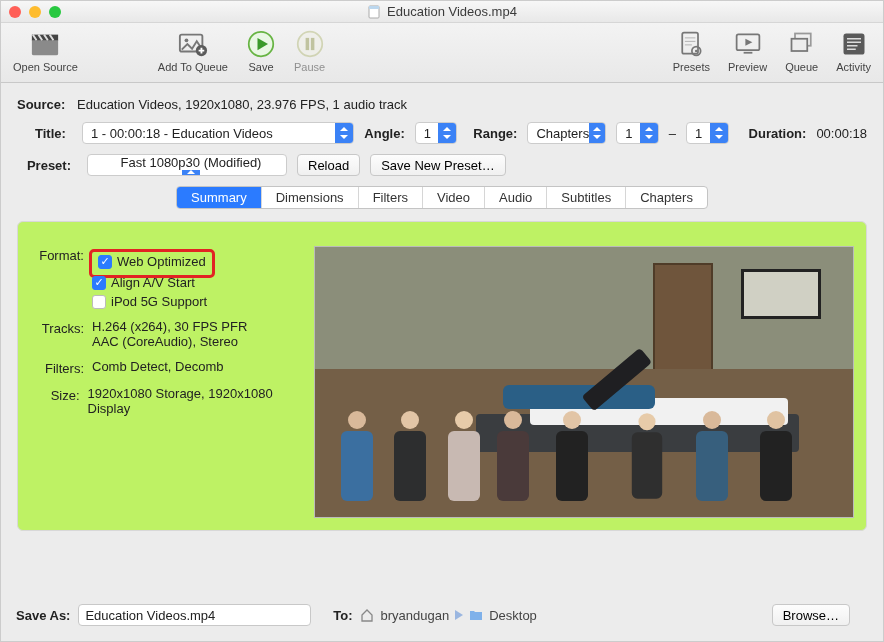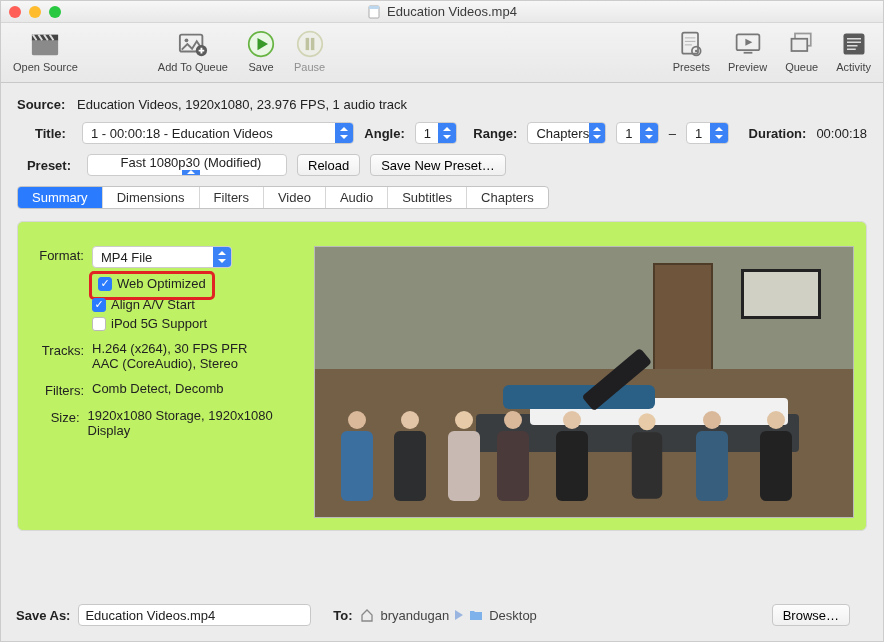--- a/index.html
+++ b/index.html
@@ -81,21 +81,21 @@
     height: 22px;
     border: 1px solid #c8c8c8;
     background: linear-gradient(#fdfdfd,#f0f0f0);
     border-radius: 4px;
     font-size: 13px;
     padding: 0 10px;
     cursor:default;
   }
 
   
-  .tabbar { display:flex; margin-top: 10px; }
+  .tabbar { display:flex; justify-content:center; margin-top: 10px; }
   .tabs {
     display:inline-flex;
     border:1px solid #c4c4c4;
     border-radius:4px;
     overflow:hidden;
     background:#fff;
   }
   .tab {
     padding: 3px 14px;
     font-size: 13px;
@@ -377,29 +377,20 @@
       <div class="tab"><span>Chapters</span></div>
     </div>
   </div>
 
   <div class="panel">
     <div class="leftcol">
 
       <div class="field">
         <div class="flabel">Format:</div>
         <div>
-          <div class="select" style="width:140px;">
-            <span class="txt">MP4 File</span>
-            <span class="arrow">
-                <svg viewBox="0 0 10 12">
-                  <polygon points="5,0 9,4 1,4"></polygon>
-                  <polygon points="5,12 9,8 1,8"></polygon>
-                </svg>
-              </span>
-          </div>
           <div style="height:6px;"></div>
           <div class="redbox" style="display:inline-block;">
             <label class="cb">
               <span class="cbox on"></span>
               <span>Web Optimized</span>
             </label>
           </div>
           <label class="cb">
             <span class="cbox on"></span>
             <span>Align A/V Start</span>

